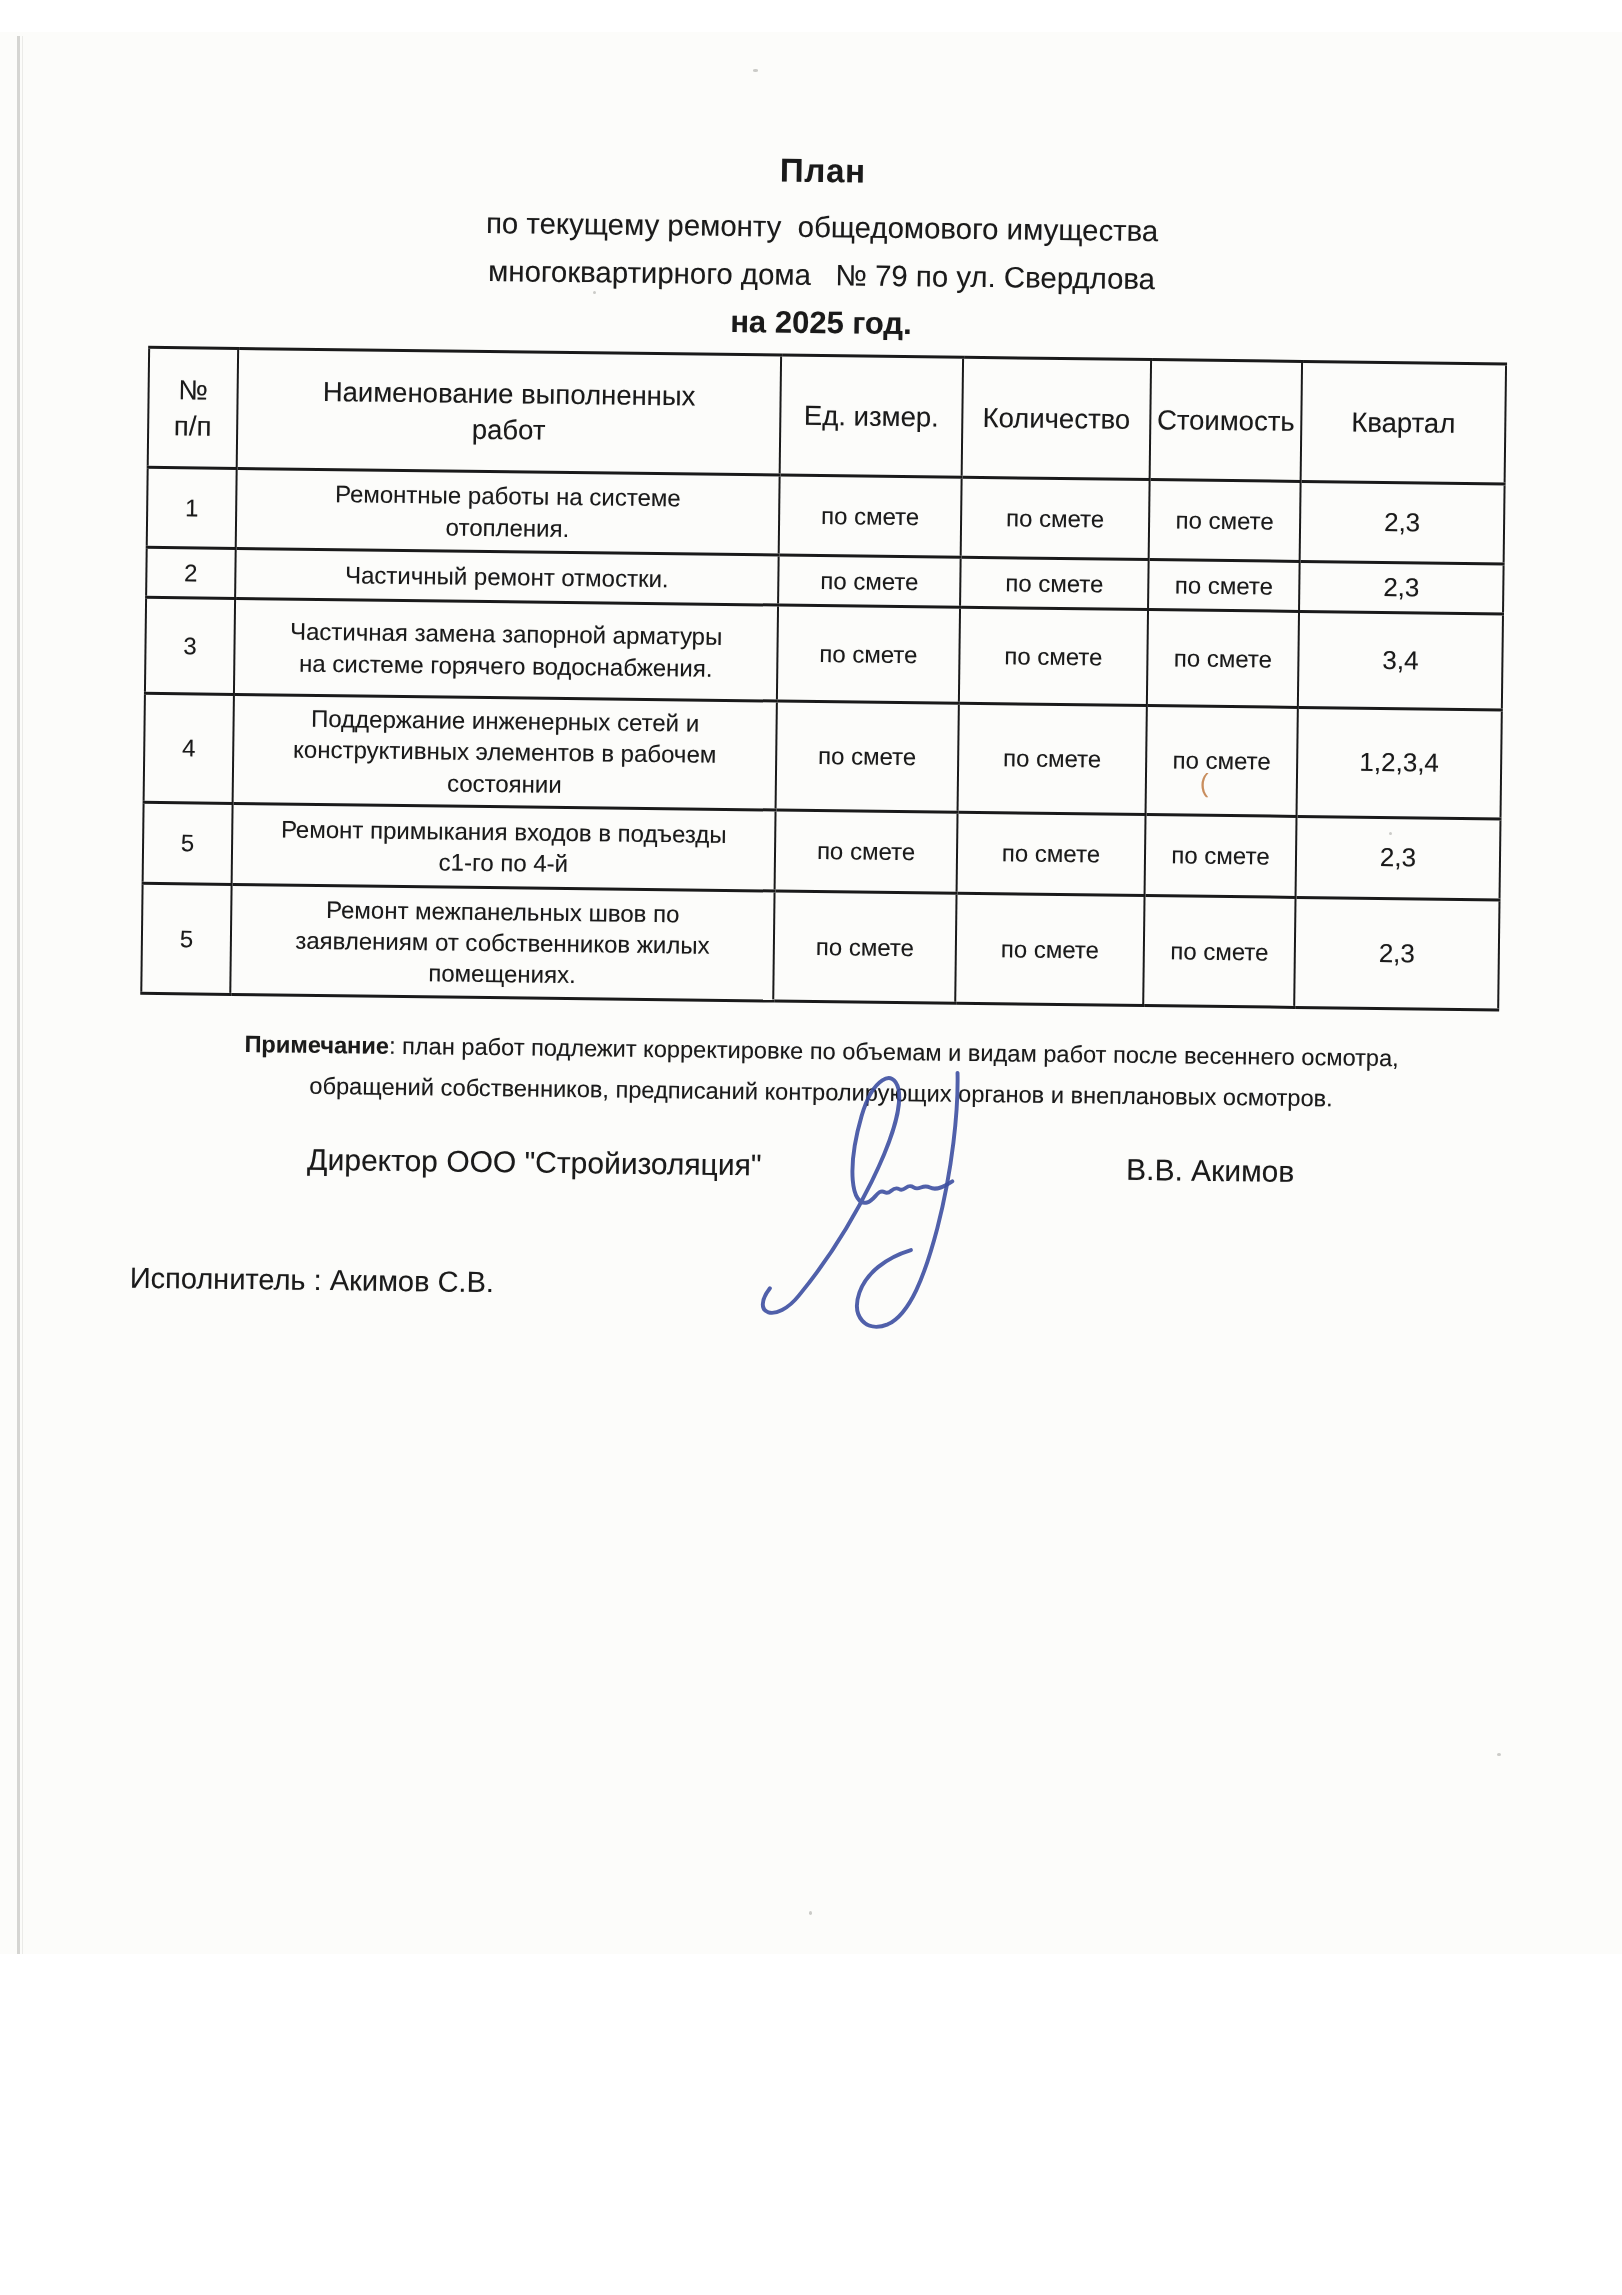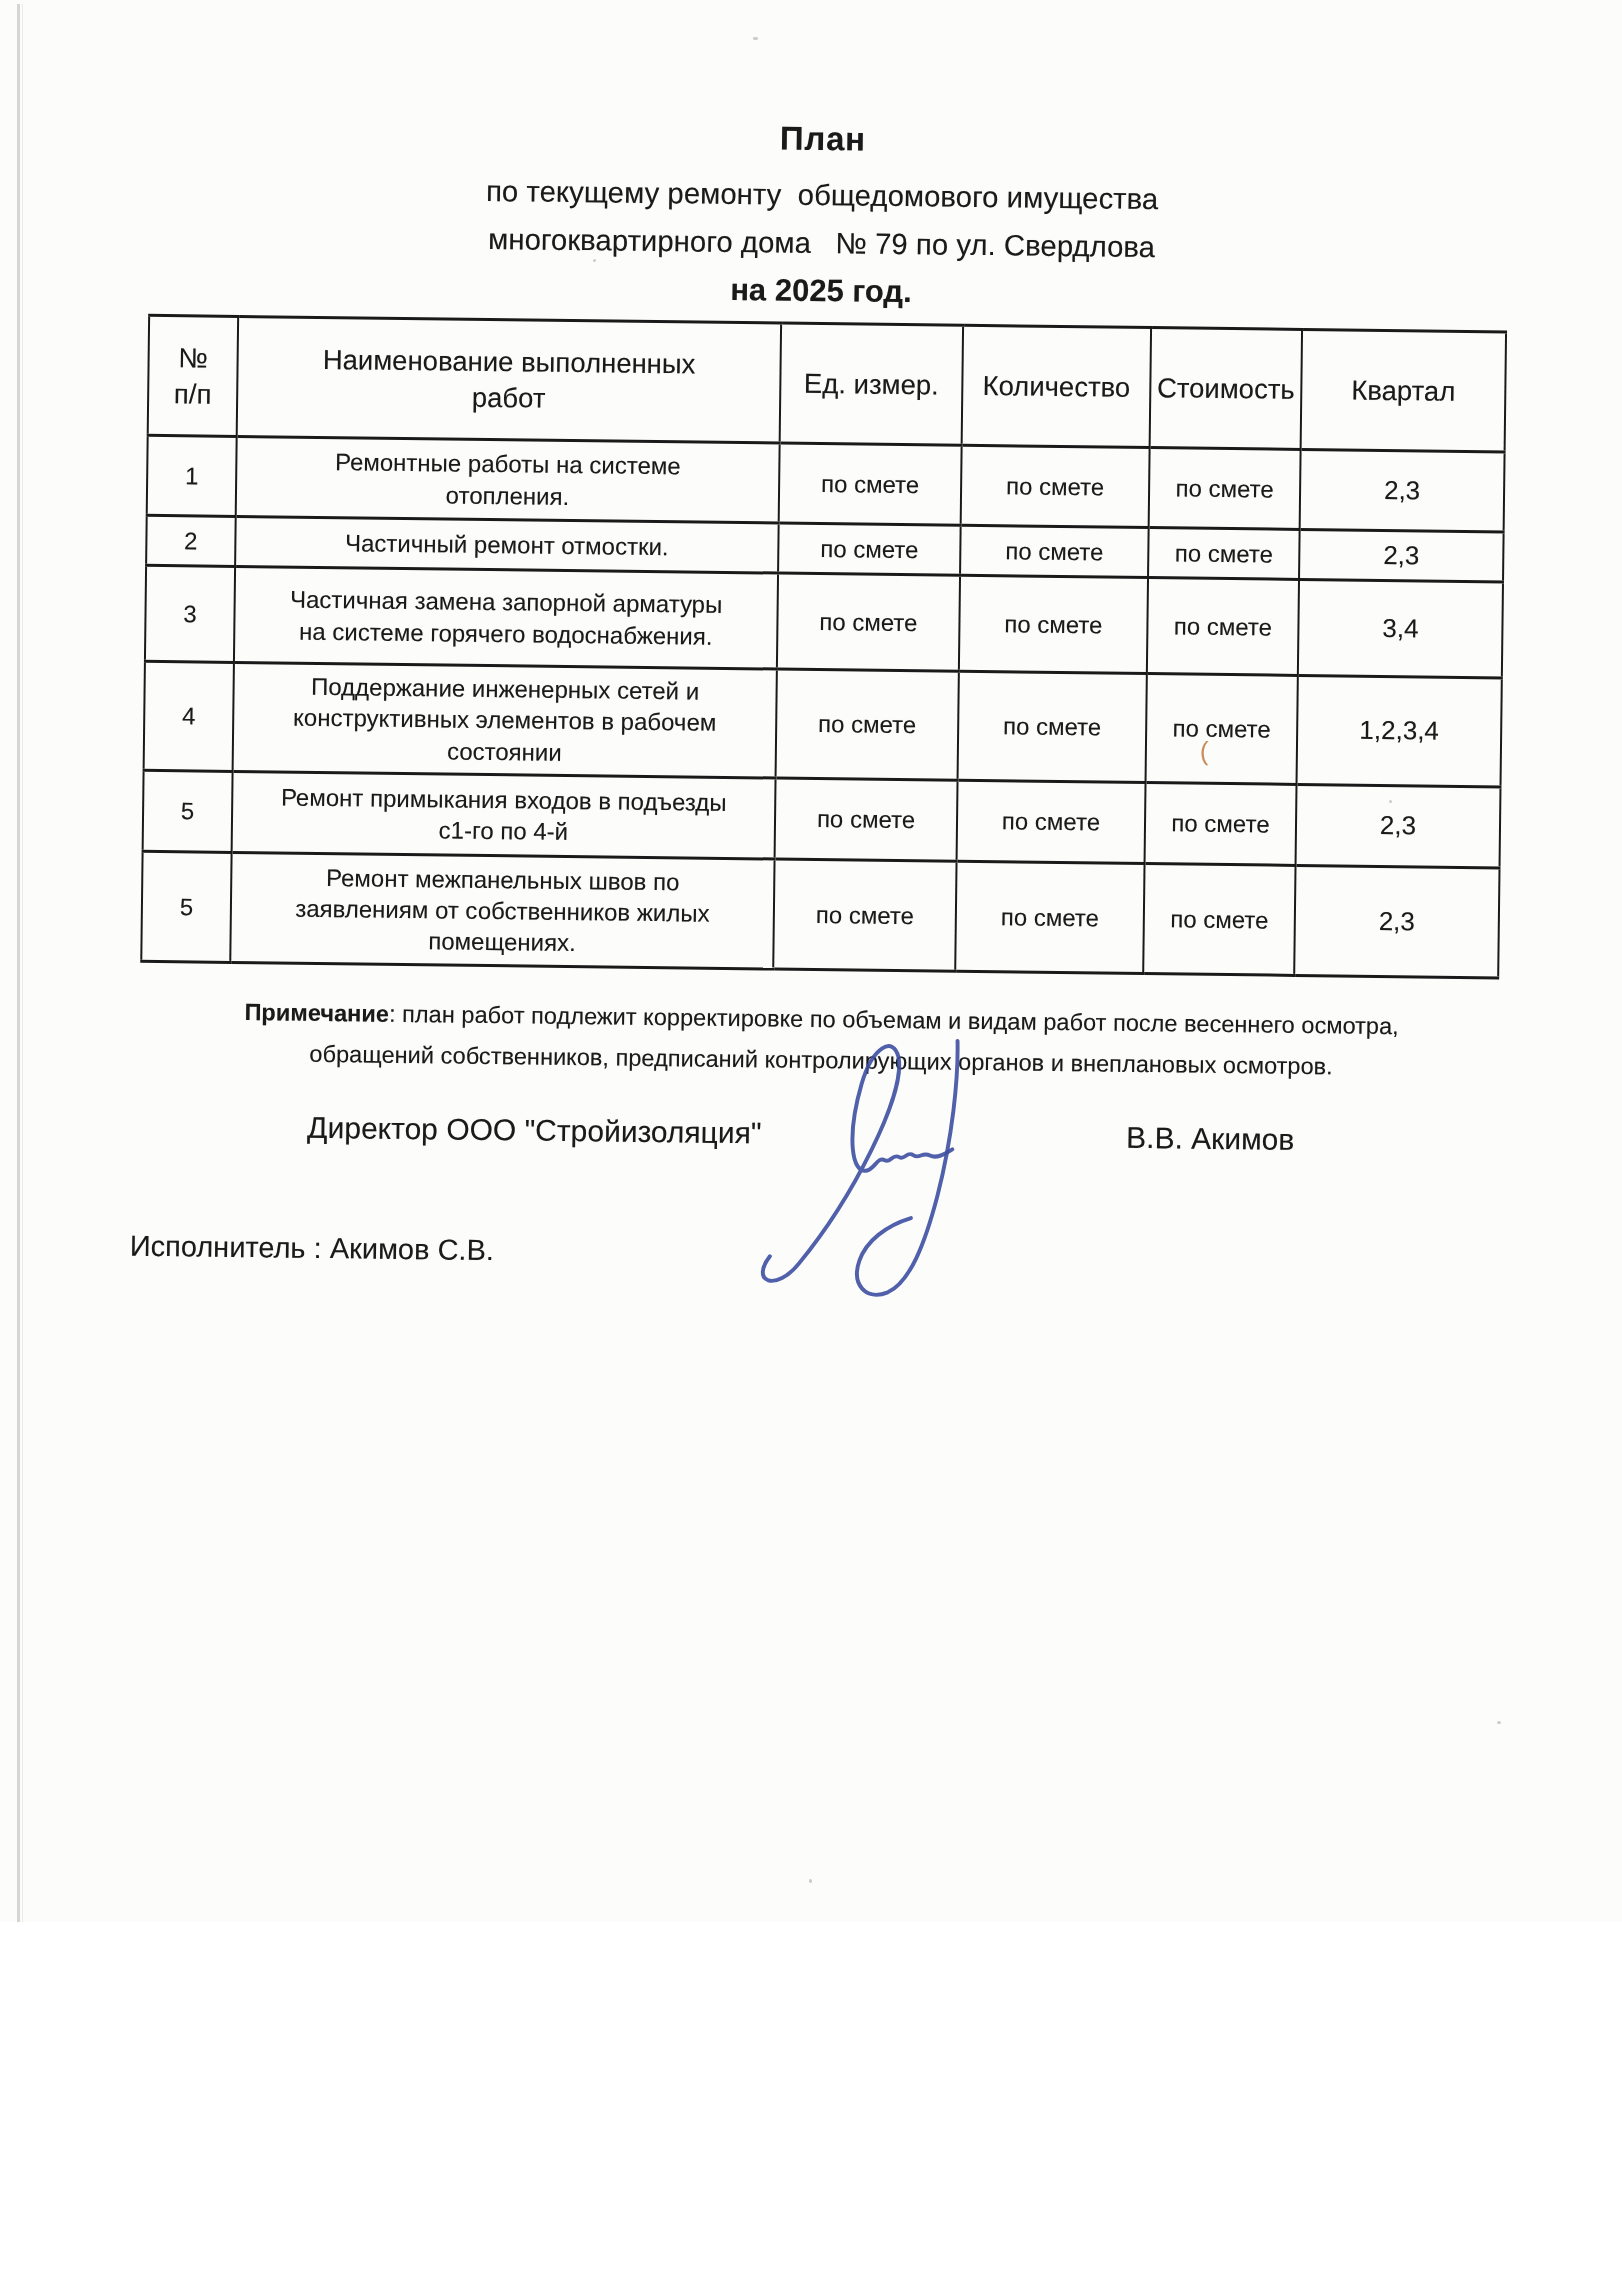--- a/index.html
+++ b/index.html
@@ -6,20 +6,21 @@
   body { width: 1623px; height: 2295px; background: #ffffff; }
 
   .scan {
     position: relative;
     width: 1623px;
     height: 1922px;
     overflow: hidden;
     background: #fcfcfa;
     font-family: "Liberation Sans", "DejaVu Sans", sans-serif;
     color: #1a1a1a;
+    margin-top: 32px;
   }
 
   
   .edge-left {
     position: absolute; left: 17px; top: 3.9px; width: 2.6px; height: 2269px;
     background: #d5d5d2;
   }
   .edge-left-faint {
     position: absolute; left: 22px; top: 3.9px; width: 1.3px; height: 2269px;
     background: #ebebe8;

